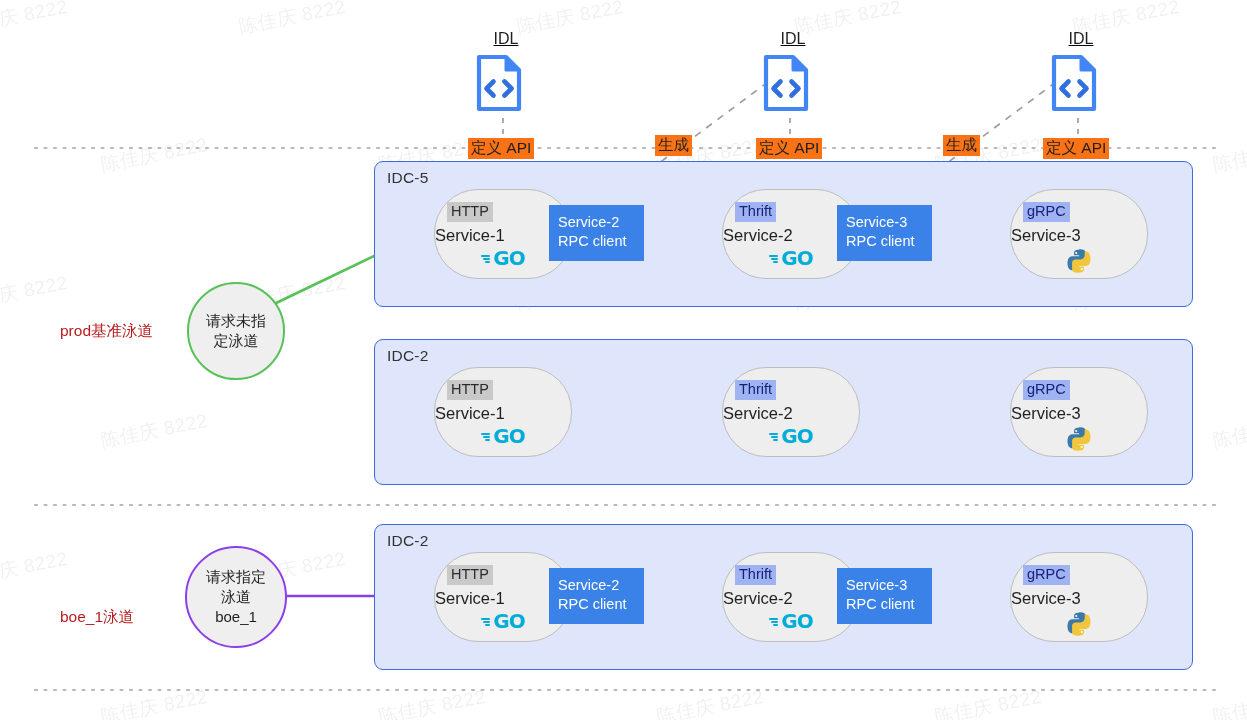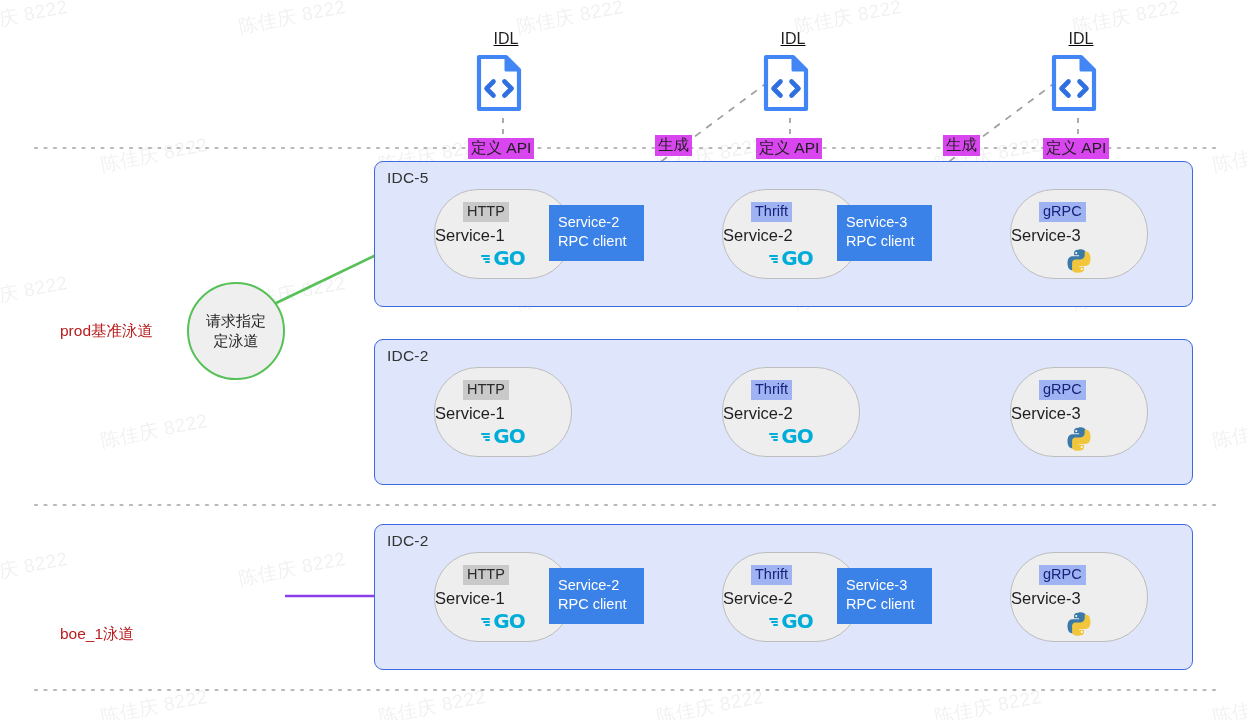--- a/index.html
+++ b/index.html
@@ -41,21 +41,21 @@
     position:absolute;
     width:136px;height:88px;
     background:#eeeeee;
     border:1.6px solid #bdbdbd;
     border-radius:44px;
     z-index:12;
     display:flex;flex-direction:column;align-items:center;justify-content:center;
   }
   .svc .proto{
     font-size:14.5px;line-height:1;padding:2px 4px 3px 4px;
-    position:absolute;top:12px;left:28px;
+    position:absolute;top:12px;left:12px;
     color:#222;
     text-align:right;
   }
   .proto.http{background:#c9c9c9;color:#2b2b2b;}
   .proto.thrift{background:#9fb2f2;color:#17227a;}
   .proto.grpc{background:#9fb2f2;color:#17227a;}
   .svc .sname{
     font-size:16.5px;color:#1f1f1f;position:absolute;top:36px;left:0;right:0;text-align:left;
   }
   .svc .lang{position:absolute;top:58px;left:0;right:0;display:flex;justify-content:center;}
@@ -93,21 +93,21 @@
   .lane-purple{border:2.2px solid #8b3fe8;}
 
   .lane-name{position:absolute;font-size:15.5px;color:#b91c1c;z-index:14;white-space:nowrap;}
 
   
   .idl{position:absolute;z-index:14;text-decoration:underline;}
   .idl .cap{font-size:16px;color:#1f1f1f;text-align:center;width:60px;}
   .idl .doc{margin:6px auto 0 auto;}
 
   
-  .edge-cap{position:absolute;font-size:15.5px;color:#1f1f1f;z-index:16;white-space:nowrap;background:#d946ef;padding:0 3px;}
+  .edge-cap{position:absolute;font-size:15.5px;color:#1f1f1f;z-index:16;white-space:nowrap;background:#f97316;padding:0 3px;}
 </style>
 </head>
 <body>
 
 <div id="stage">
 
   <div id="watermarks">
       <div class="wm" style="left: -40px; top: 4px;">陈佳庆 8222</div>
       <div class="wm" style="left: 238px; top: 4px;">陈佳庆 8222</div>
       <div class="wm" style="left: 516px; top: 4px;">陈佳庆 8222</div>
@@ -365,18 +365,23 @@
     </div>
     <div class="rpc" style="left: 549px; top: 568px;">
       <div>Service-2</div>
       <div>RPC client</div>
     </div>
     <div class="rpc" style="left: 837px; top: 568px;">
       <div>Service-3</div>
       <div>RPC client</div>
     </div>
     <div class="lane-circle lane-green" style="left: 187px; top: 282px; width: 94px; height: 94px;">
+      <span>请求未指</span>
+      <span>定泳道</span>
+    </div>
+    <div class="lane-name" style="left: 60px; top: 321px;">prod基准泳道</div>
+    <div class="lane-circle lane-purple" style="left: 185px; top: 546px; width: 98px; height: 98px;">
       <span>请求指定</span>
-      <span>定泳道</span>
-    </div>
-    <div class="lane-name" style="left: 60px; top: 321px;">prod基准泳道</div>
-    <div class="lane-name" style="left: 60px; top: 624px;">boe_1泳道</div>
+      <span>泳道</span>
+      <span>boe_1</span>
+    </div>
+    <div class="lane-name" style="left: 60px; top: 607px;">boe_1泳道</div>
   </div>
 
 </body></html>

